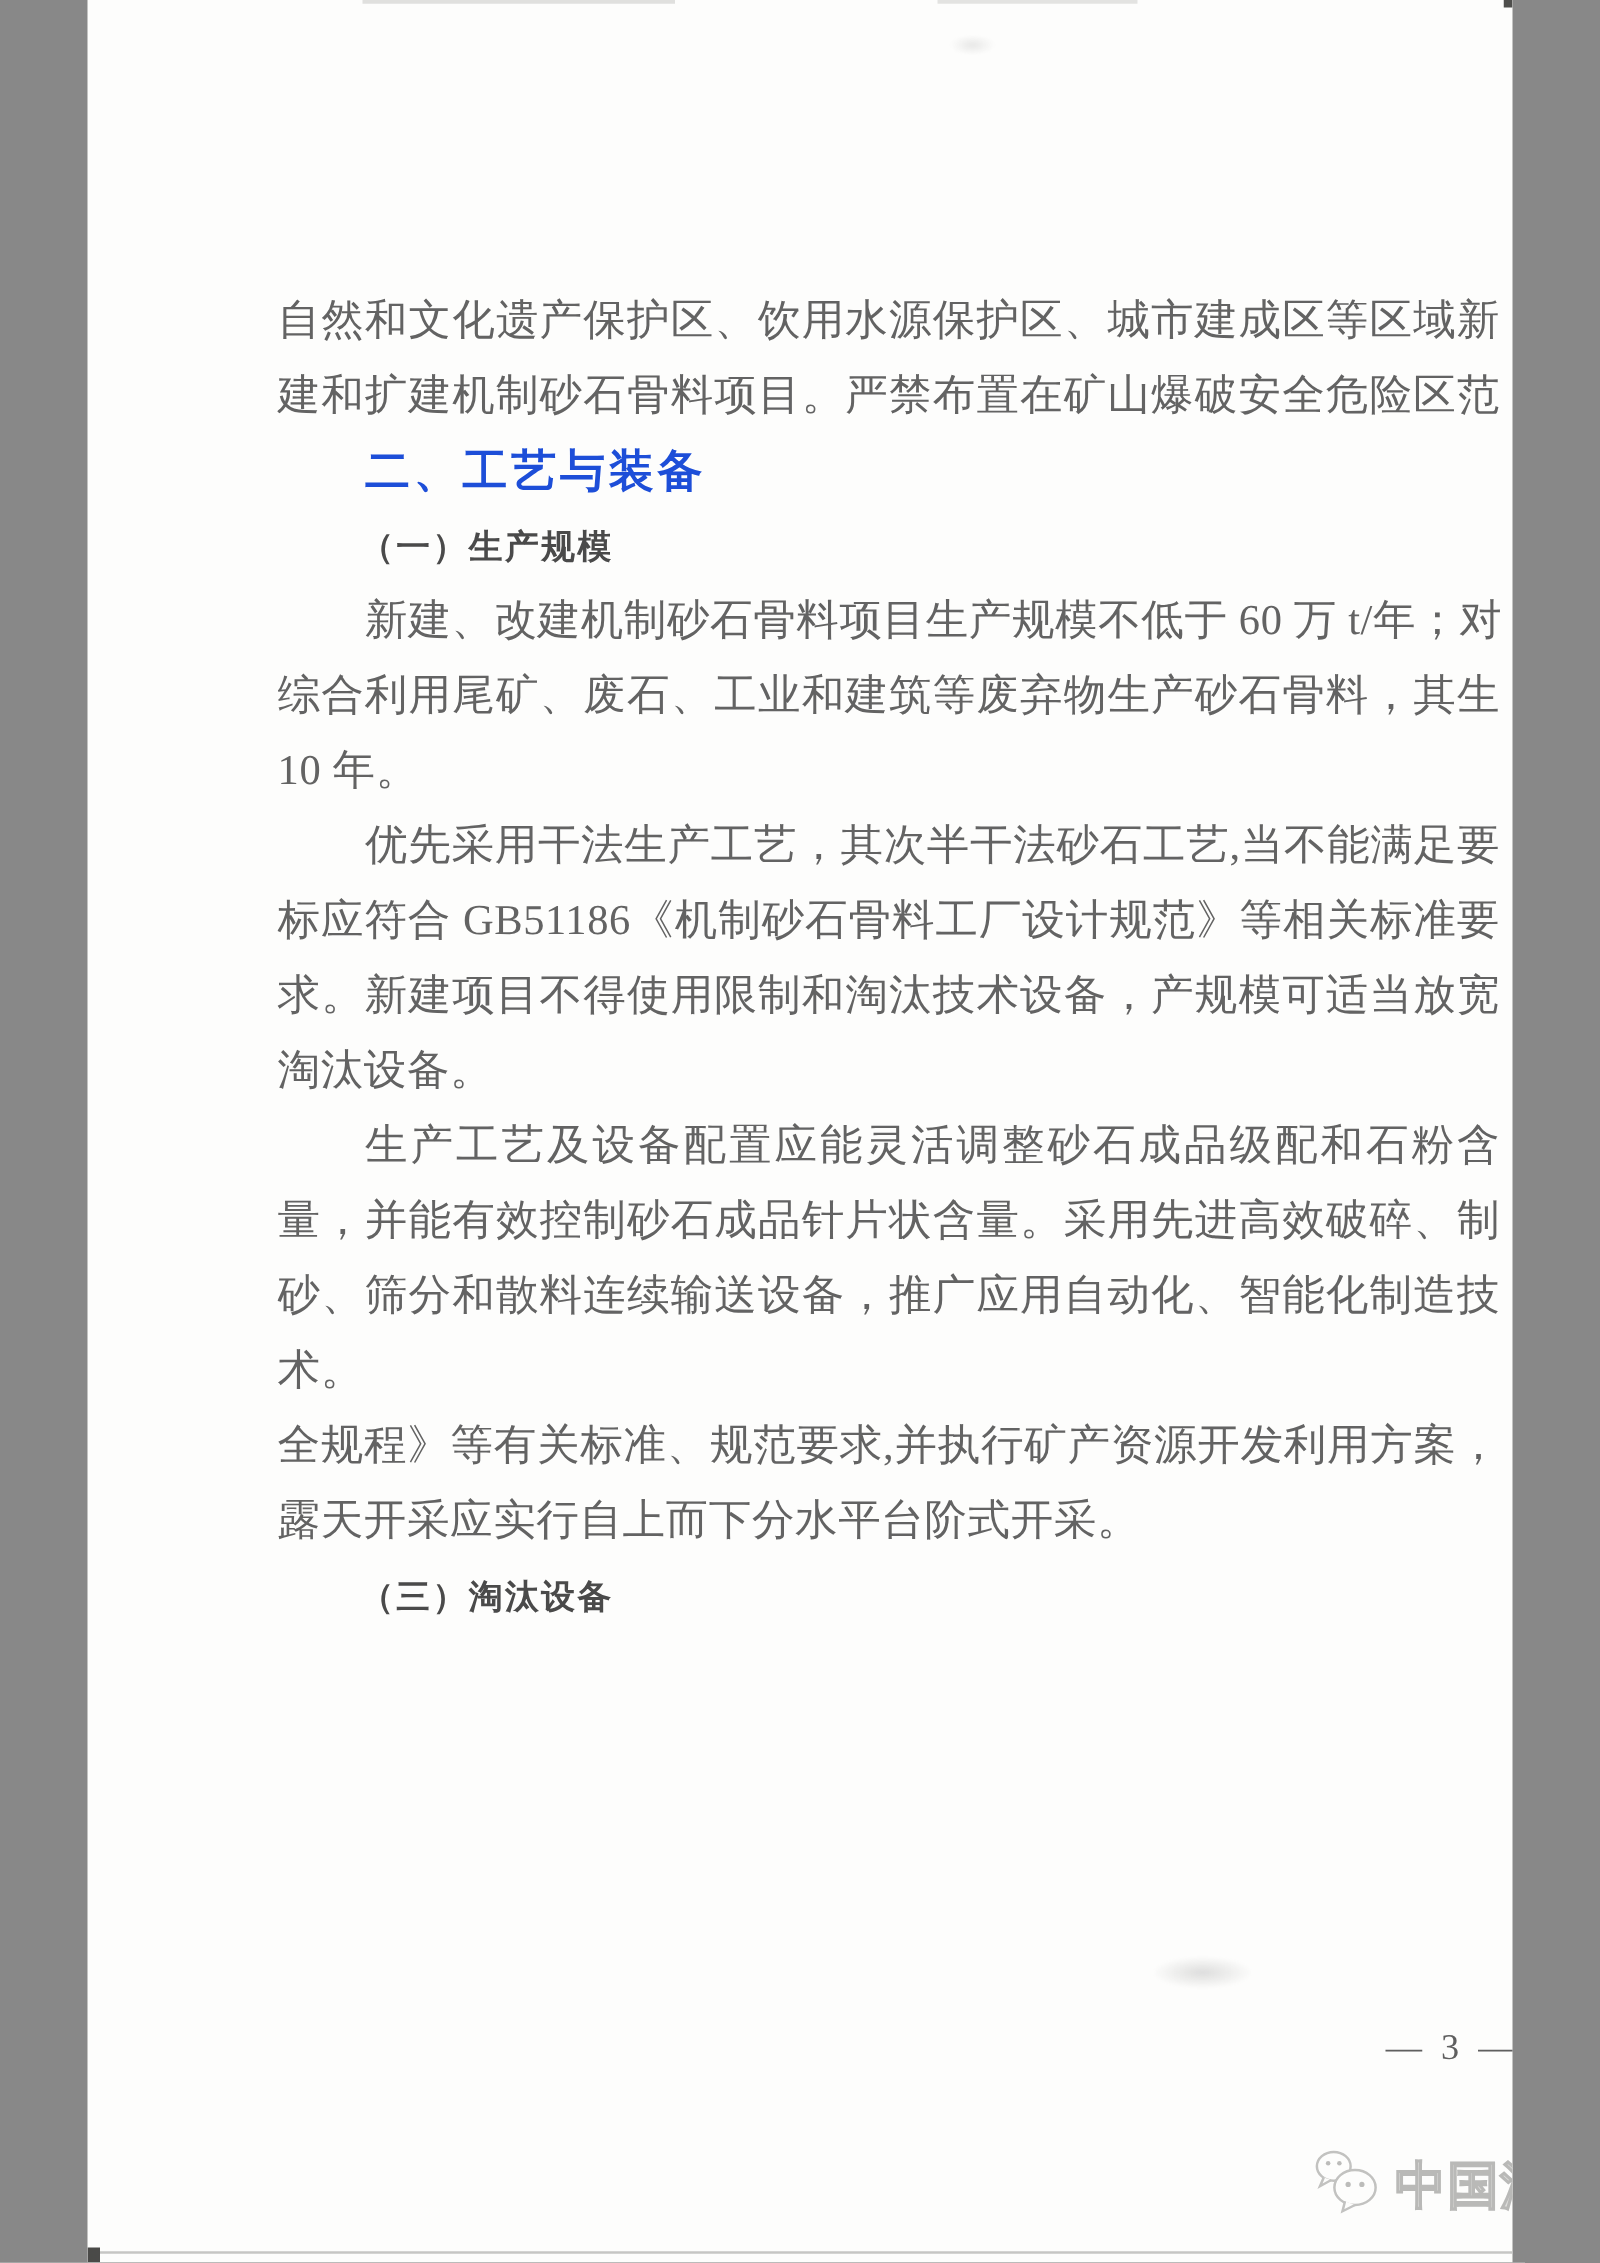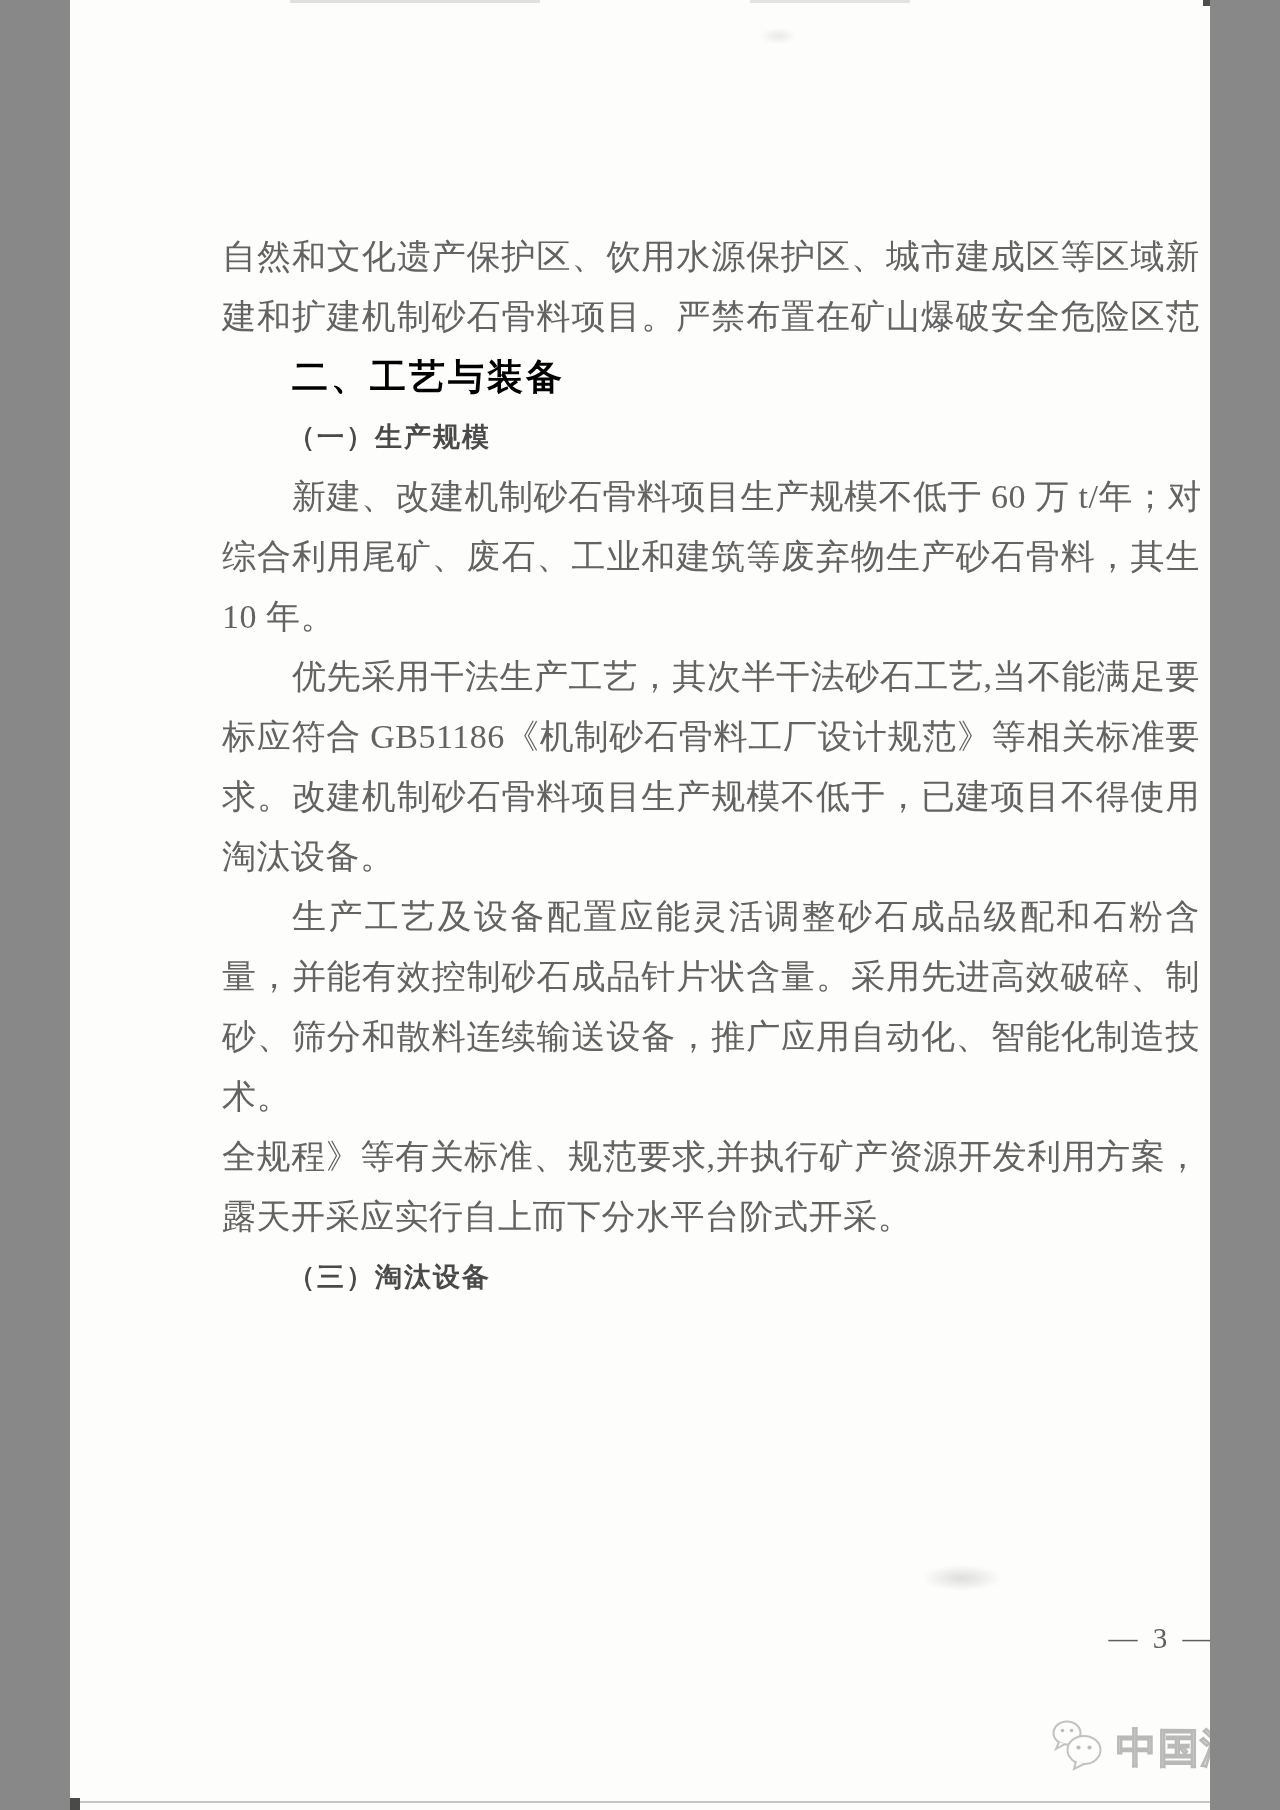--- a/index.html
+++ b/index.html
@@ -28,21 +28,21 @@
     letter-spacing:0.5px;
   }
   .line.short{text-align-last:left;}
   .line.indent{padding-left:70px;}
   .h1{
     height:60px;line-height:60px;
     padding-left:70px;
     font-family:"Liberation Sans","DejaVu Sans",sans-serif;
     font-weight:700;
     font-size:36px;
-    color:#000000;
+    color:#1d4ed8;
     letter-spacing:3px;
     white-space:nowrap;
   }
   .h2{
     height:60px;line-height:60px;
     padding-left:66px;
     font-weight:700;
     font-size:27px;
     color:#4a4a4a;
     letter-spacing:2px;
@@ -118,21 +118,21 @@
     <div class="para">
       <div class="line fill indent">新建、改建机制砂石骨料项目生产规模不低于 60 万 t/年；对</div>
       <div class="line fill">综合利用尾矿、废石、工业和建筑等废弃物生产砂石骨料，其生</div>
       <div class="line short">10 年。</div>
     </div>
 
 
     <div class="para">
       <div class="line fill indent">优先采用干法生产工艺，其次半干法砂石工艺,当不能满足要</div>
       <div class="line fill">标应符合 GB51186《机制砂石骨料工厂设计规范》等相关标准要</div>
-      <div class="line fill">求。改建机制砂石骨料项目生产规模不低于，已建项目不得使用</div>
+      <div class="line fill">求。新建项目不得使用限制和淘汰技术设备，产规模可适当放宽</div>
       <div class="line short">淘汰设备。</div>
     </div>
 
     <div class="para">
       <div class="line fill indent">生产工艺及设备配置应能灵活调整砂石成品级配和石粉含</div>
       <div class="line fill">量，并能有效控制砂石成品针片状含量。采用先进高效破碎、制</div>
       <div class="line fill">砂、筛分和散料连续输送设备，推广应用自动化、智能化制造技</div>
       <div class="line short">术。</div>
     </div>
 

